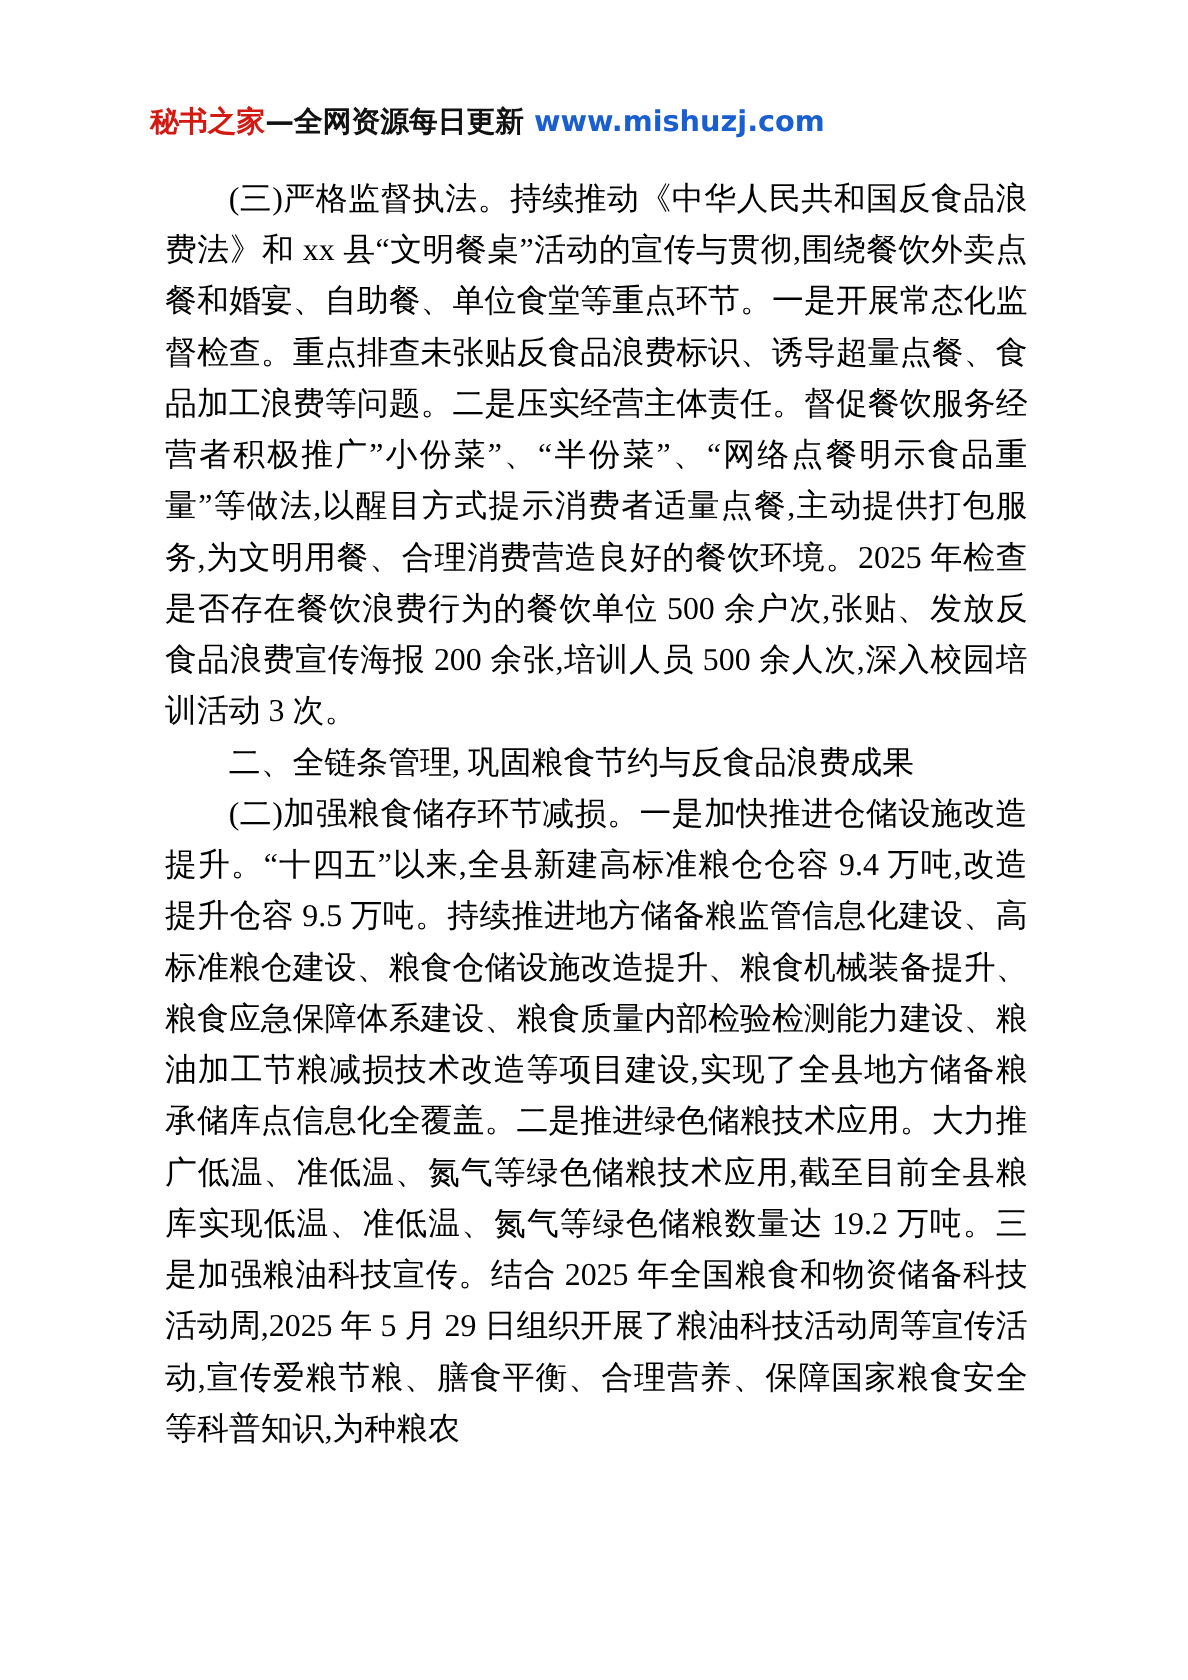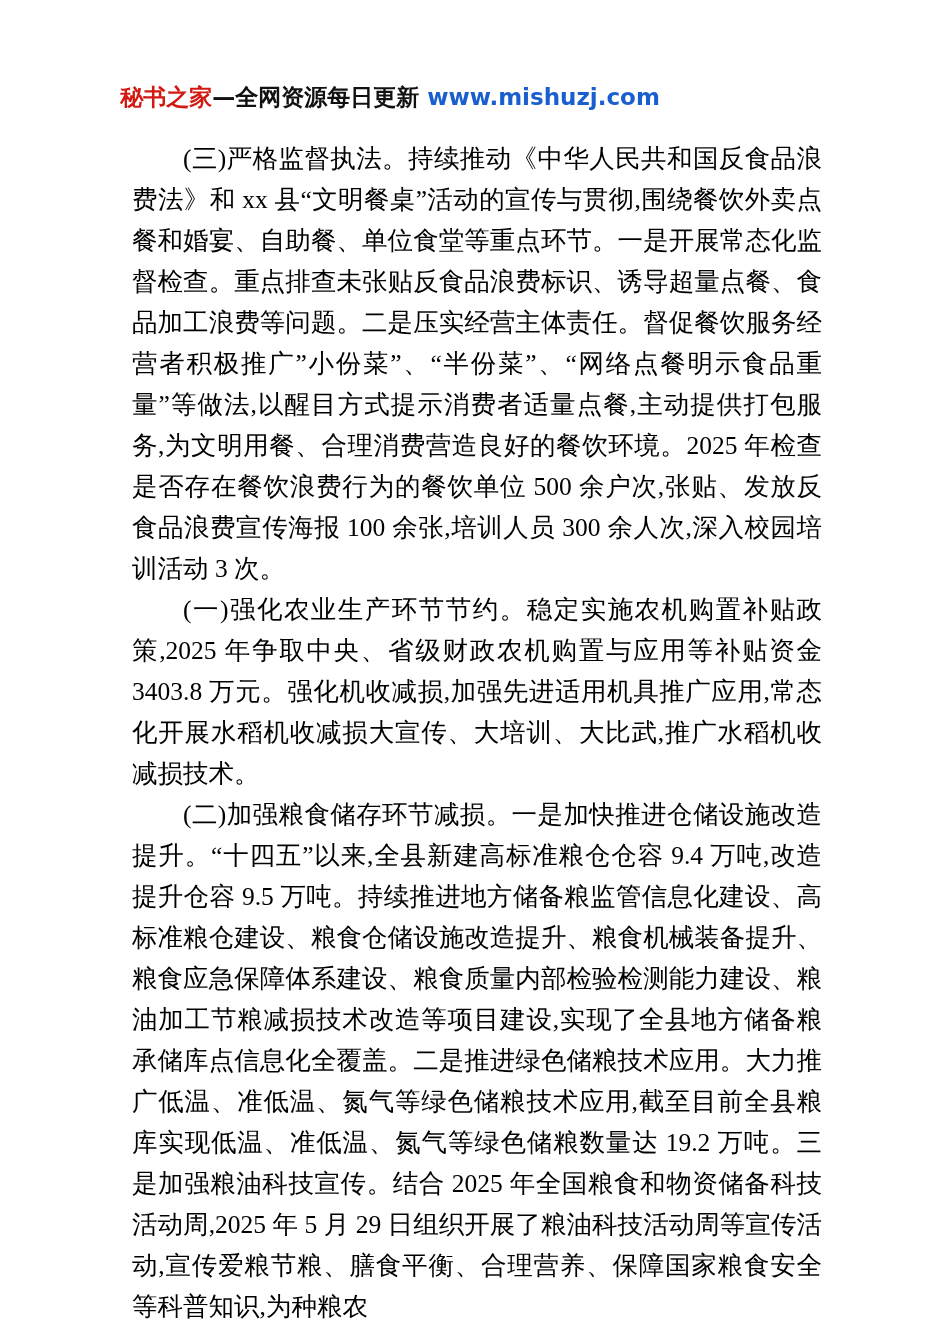--- a/index.html
+++ b/index.html
@@ -59,18 +59,18 @@
 </head>
 <body>
 
 <div class="page">
 
   <div class="header">
     <span class="brand">秘书之家</span><span class="tagline">—全网资源每日更新</span> <span class="url">www.mishuzj.com</span>
   </div>
 
   <div class="body-text">
-    <p class="ind">(三)严格监督执法。持续推动《中华人民共和国反食品浪费法》和 xx 县“文明餐桌”活动的宣传与贯彻,围绕餐饮外卖点餐和婚宴、自助餐、单位食堂等重点环节。一是开展常态化监督检查。重点排查未张贴反食品浪费标识、诱导超量点餐、食品加工浪费等问题。二是压实经营主体责任。督促餐饮服务经营者积极推广”小份菜”、“半份菜”、“网络点餐明示食品重量”等做法,以醒目方式提示消费者适量点餐,主动提供打包服务,为文明用餐、合理消费营造良好的餐饮环境。2025 年检查是否存在餐饮浪费行为的餐饮单位 500 余户次,张贴、发放反食品浪费宣传海报 100 余张,培训人员 300 余人次,深入校园培训活动 3 次。</p>
-    <p class="ind">(一)强化农业生产环节节约。稳定实施农机购置补贴政策,2025 年争取中央、省级财政农机购置与应用等补贴资金 3403.8 万元。强化机收减损,加强先进适用机具推广应用,常态化开展水稻机收减损大宣传、大培训、大比武,推广水稻机收减损技术。</p>
+    <p class="ind">(三)严格监督执法。持续推动《中华人民共和国反食品浪费法》和 xx 县“文明餐桌”活动的宣传与贯彻,围绕餐饮外卖点餐和婚宴、自助餐、单位食堂等重点环节。一是开展常态化监督检查。重点排查未张贴反食品浪费标识、诱导超量点餐、食品加工浪费等问题。二是压实经营主体责任。督促餐饮服务经营者积极推广”小份菜”、“半份菜”、“网络点餐明示食品重量”等做法,以醒目方式提示消费者适量点餐,主动提供打包服务,为文明用餐、合理消费营造良好的餐饮环境。2025 年检查是否存在餐饮浪费行为的餐饮单位 500 余户次,张贴、发放反食品浪费宣传海报 200 余张,培训人员 500 余人次,深入校园培训活动 3 次。</p>
+    <p class="ind">二、全链条管理, 巩固粮食节约与反食品浪费成果</p>
     <p class="ind">(二)加强粮食储存环节减损。一是加快推进仓储设施改造提升。“十四五”以来,全县新建高标准粮仓仓容 9.4 万吨,改造提升仓容 9.5 万吨。持续推进地方储备粮监管信息化建设、高标准粮仓建设、粮食仓储设施改造提升、粮食机械装备提升、粮食应急保障体系建设、粮食质量内部检验检测能力建设、粮油加工节粮减损技术改造等项目建设,实现了全县地方储备粮承储库点信息化全覆盖。二是推进绿色储粮技术应用。大力推广低温、准低温、氮气等绿色储粮技术应用,截至目前全县粮库实现低温、准低温、氮气等绿色储粮数量达 19.2 万吨。三是加强粮油科技宣传。结合 2025 年全国粮食和物资储备科技活动周,2025 年 5 月 29 日组织开展了粮油科技活动周等宣传活动,宣传爱粮节粮、膳食平衡、合理营养、保障国家粮食安全等科普知识,为种粮农</p>
   </div>
 
 </div>
 
 </body></html>

